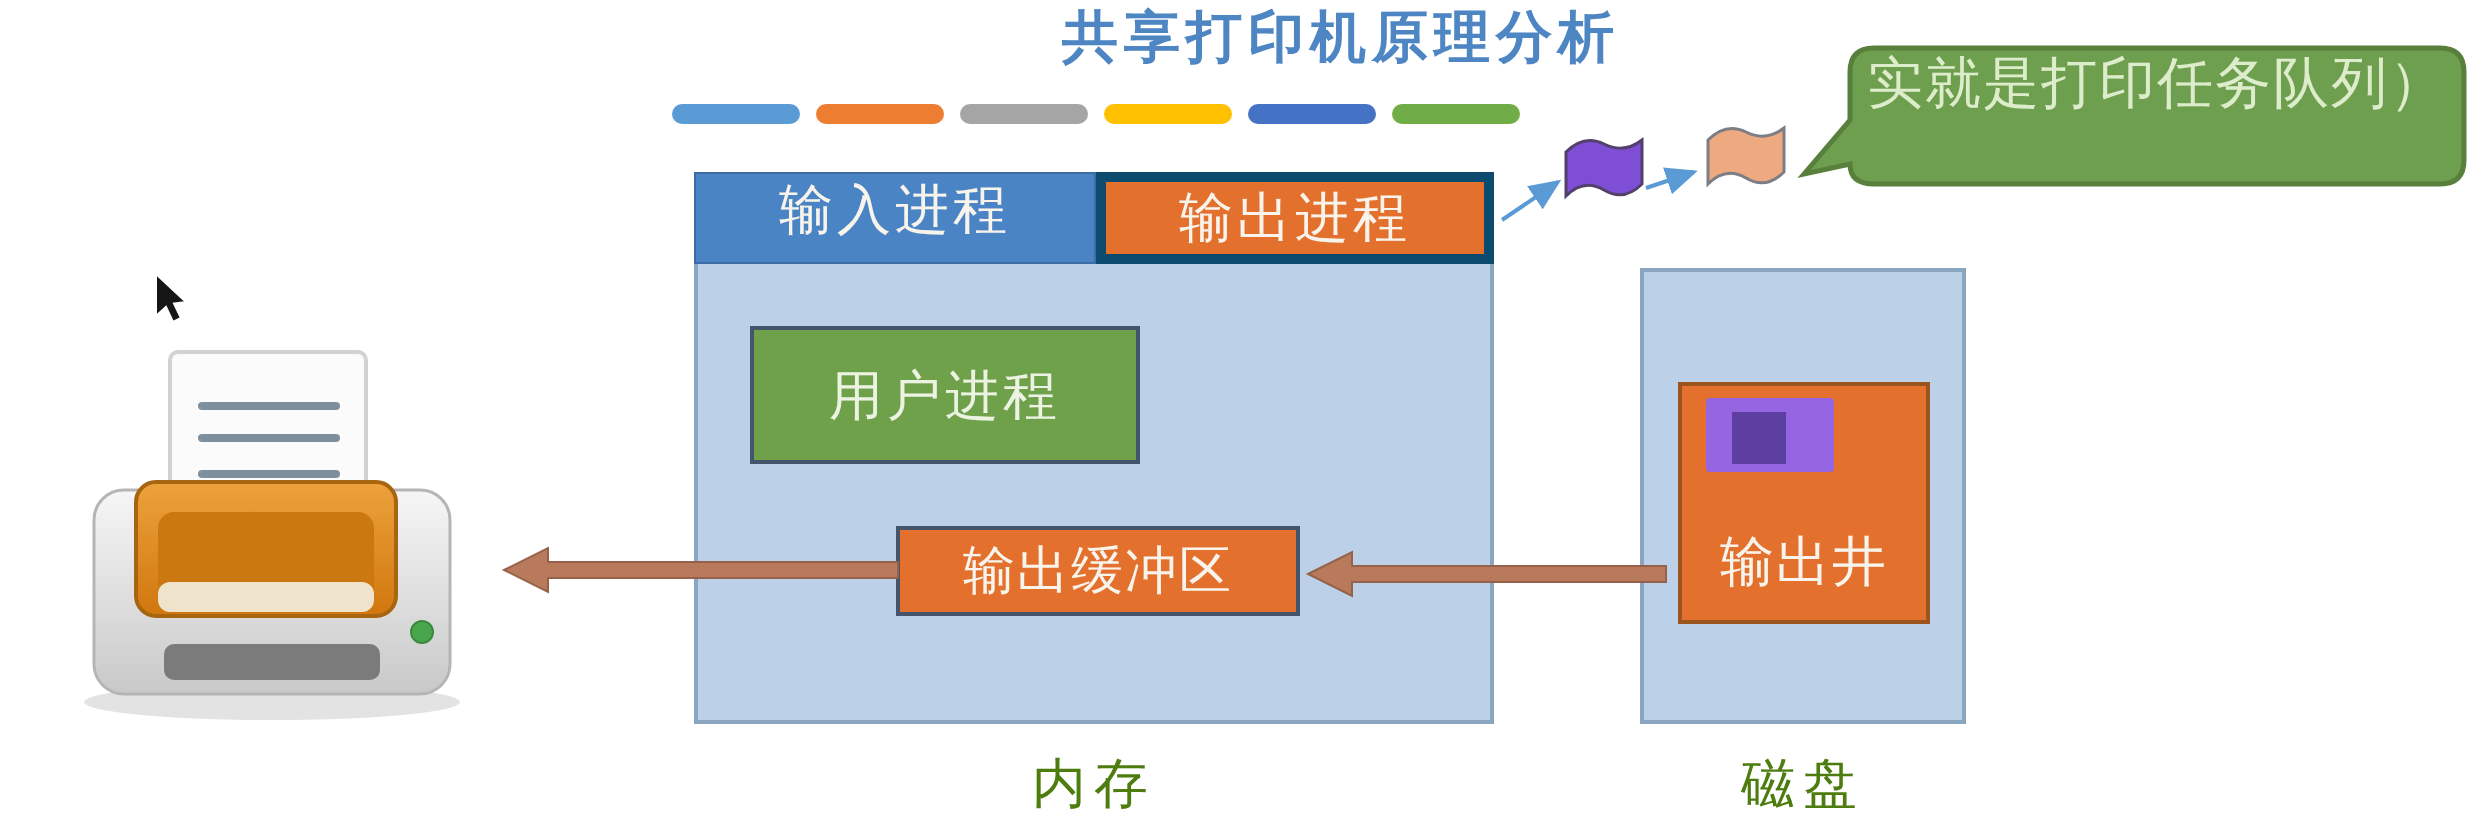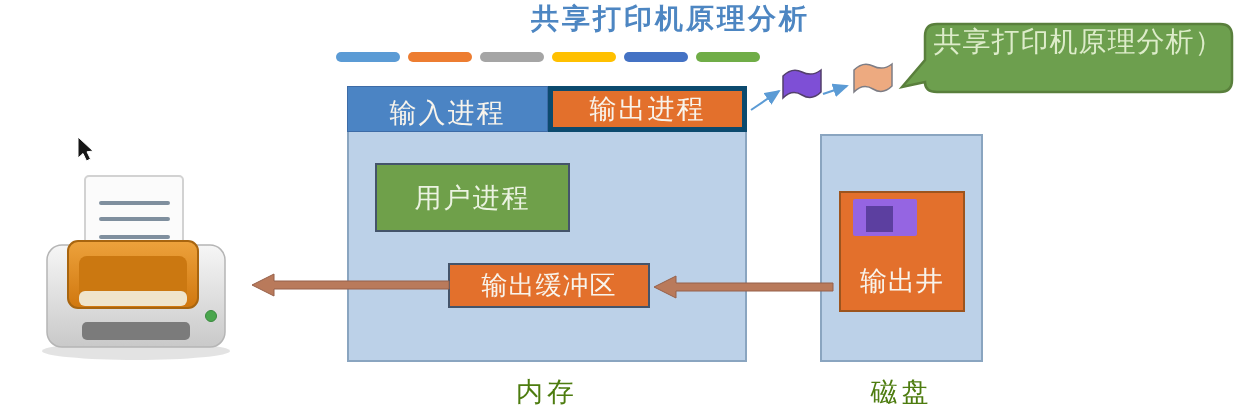--- a/index.html
+++ b/index.html
@@ -14,21 +14,21 @@
     font-size:28px;font-weight:bold;letter-spacing:3px;color:var(--title,#4d86c2);
   }
   .dash-row{left:336px;top:52px;display:flex;gap:8px;}
   .dash{width:64px;height:10px;border-radius:5px;display:inline-block;}
   
   .memory-rect{
     left:347px;top:86px;width:400px;height:276px;box-sizing:border-box;
     background:var(--memory-fill,#bcd1e8);border:2px solid #8aa5c0;
   }
   .hdr{
-    top:86px;height:46px;box-sizing:border-box;display:flex;align-items:flex-end;justify-content:center;
+    top:86px;height:46px;box-sizing:border-box;display:flex;align-items:flex-start;justify-content:center;
     color:#f8f4ec;font-size:27px;letter-spacing:2px;
   }
   .hdr-input{left:347px;width:201px;background:var(--header-blue,#4b84c4);border:1px solid #3d6ba6;}
   .hdr-output{left:548px;width:199px;background:var(--accent-orange,#e3702c);border:5px solid #0c4a6e;}
   .user-process{
     left:375px;top:163px;width:195px;height:69px;box-sizing:border-box;
     background:var(--user-process-green,#6fa04a);border:2px solid #44546a;
     display:flex;align-items:center;justify-content:center;color:#ecf3e2;font-size:27px;letter-spacing:2px;
   }
   .output-buffer{
@@ -138,16 +138,16 @@
       <path d="M0,7 Q9,-2 19,3 Q29,8 38,1 L38,23 Q29,32 19,26 Q9,20 0,29 Z" style="fill:var(--flag-purple,#7e4fd6)" stroke="#53406b" stroke-width="1.5"></path>
     </g>
     <g transform="translate(854,63)">
       <path d="M0,7 Q9,-2 19,3 Q29,8 38,1 L38,23 Q29,32 19,26 Q9,20 0,29 Z" style="fill:var(--flag-orange,#edaa80)" stroke="#7d7d85" stroke-width="1.5"></path>
     </g>
 
     <path d="M902,87 L925,60 L925,36 Q925,24 937,24 L1220,24 Q1232,24 1232,36 L1232,80 Q1232,92 1220,92 L937,92 Q925,92 925,82 Z" style="fill:var(--callout-green,#6d9f4e);stroke:var(--callout-border,#597f3c)" stroke-width="2.5"></path>
   </svg>
 
   <div class="abs callout-text">
-    <div>共享打印机原理分析）</div>
+    <div>实就是打印任务队列）</div>
   </div>
 
 </div>
 
 </body></html>

